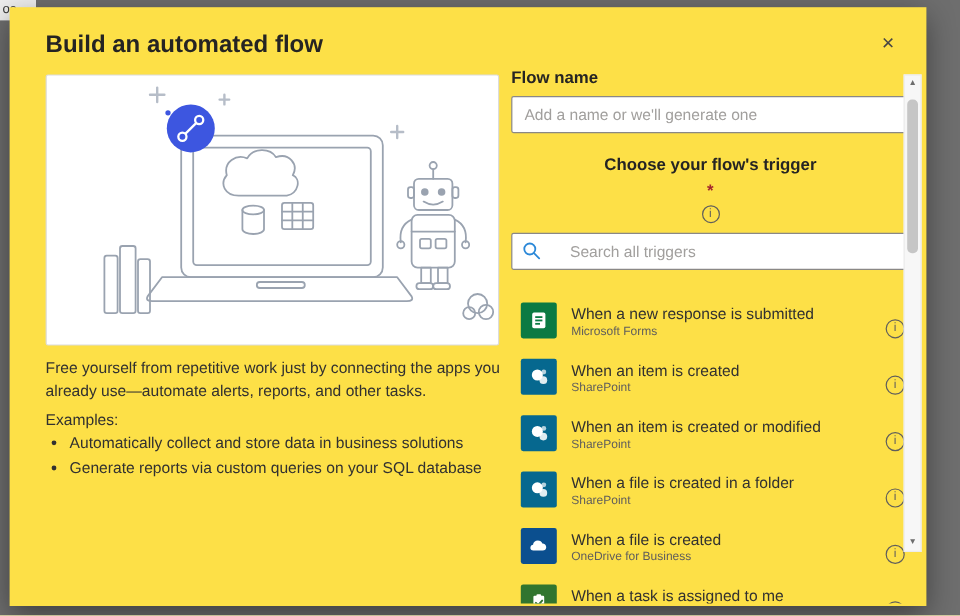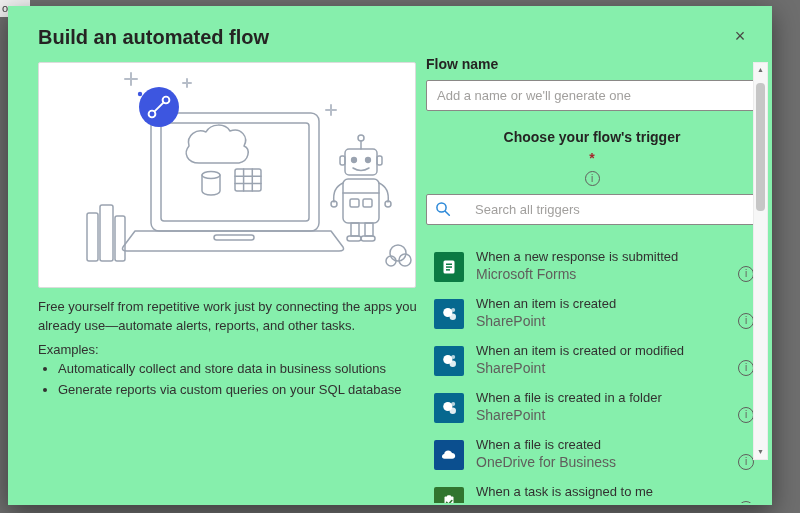--- a/index.html
+++ b/index.html
@@ -1,20 +1,20 @@
 <!DOCTYPE html>
 <html><head>
 <meta charset="utf-8">
 <style>
   * { margin:0; padding:0; box-sizing:border-box; }
   html,body { width:800px; height:513px; }
   body { font-family:"Liberation Sans", sans-serif; }
   .page { position:relative; width:800px; height:513px; background:#6e6e6e; overflow:hidden; }
   .bg-corner { position:absolute; left:0; top:0; width:30px; height:17px; background:#efefef; color:#3a3a3a; font-size:11px; padding-left:2px; line-height:16px; overflow:hidden; }
-  .dialog { position:absolute; left:8px; top:6px; width:764px; height:499px; background:#86efac; box-shadow:0 8px 24px rgba(0,0,0,0.45); }
+  .dialog { position:absolute; left:8px; top:6px; width:764px; height:499px; background:#fde047; box-shadow:0 8px 24px rgba(0,0,0,0.45); }
   .dlg-title { position:absolute; left:30px; top:20px; font-size:20px; font-weight:700; color:#252423; }
   .close-btn { position:absolute; right:18px; top:16px; width:28px; height:28px; display:flex; align-items:center; justify-content:center; font-size:18px; color:#484644; cursor:pointer; }
 
   
   .illus-box { position:absolute; left:30px; top:56px; width:378px; height:226px; border:1px solid #dcdcdc; border-radius:2px; background:#fff; overflow:hidden; }
   .intro-desc { position:absolute; left:30px; top:292px; width:380px; font-size:13px; line-height:1.45; color:#323130; }
   .examples-heading { position:absolute; left:30px; top:336px; font-size:13px; color:#323130; }
   .examples-list { position:absolute; left:34px; top:354px; width:376px; font-size:13px; color:#323130; list-style:disc; padding-left:16px; }
   .examples-list li { margin-bottom:3px; line-height:1.35; }
 
@@ -28,21 +28,21 @@
   .info-circle { width:15px; height:15px; border:1px solid #605e5c; border-radius:50%; color:#605e5c; font-size:10px; line-height:13px; text-align:center; font-style:normal; flex:none; cursor:pointer; }
   .search-wrap { position:relative; width:100%; height:31px; }
   .search-wrap .text-input { padding-left:48px; }
   .search-icon { position:absolute; left:9px; top:7px; width:16px; height:16px; }
 
   .trigger-list { margin-top:10px; height:268px; overflow:hidden; }
   .trigger-row { display:flex; align-items:flex-end; height:47px; padding-left:8px; padding-right:4px; cursor:pointer; }
   .tile { width:30px; height:30px; border-radius:2px; flex:none; display:flex; align-items:center; justify-content:center; margin-right:12px; }
   .trigger-texts { display:flex; flex-direction:column; justify-content:center; overflow:hidden; }
   .trigger-title { font-size:13px; color:#323130; white-space:nowrap; }
-  .trigger-service { font-size:14px; color:#605e5c; margin-top:2px; white-space:nowrap; }
+  .trigger-service { font-size:10px; color:#605e5c; margin-top:2px; white-space:nowrap; }
   .trigger-row .info-circle { margin-left:auto; width:16px; height:16px; line-height:14px; }
 
   
   .scrollbar { position:absolute; right:4px; top:56px; width:15px; height:398px; background:#f7f7f7; border:1px solid #ececec; display:flex; flex-direction:column; align-items:center; }
   .scroll-arrow { width:13px; height:14px; font-size:7px; color:#6d6d6d; text-align:center; line-height:14px; cursor:pointer; flex:none; }
   .scroll-track { flex:1; width:100%; position:relative; }
   .scroll-thumb { position:absolute; left:2px; top:6px; width:9px; height:128px; background:#c6c6c6; border-radius:4px; cursor:pointer; }
 
   
   .footer { position:absolute; right:22px; bottom:14px; display:flex; align-items:center; gap:10px; }

